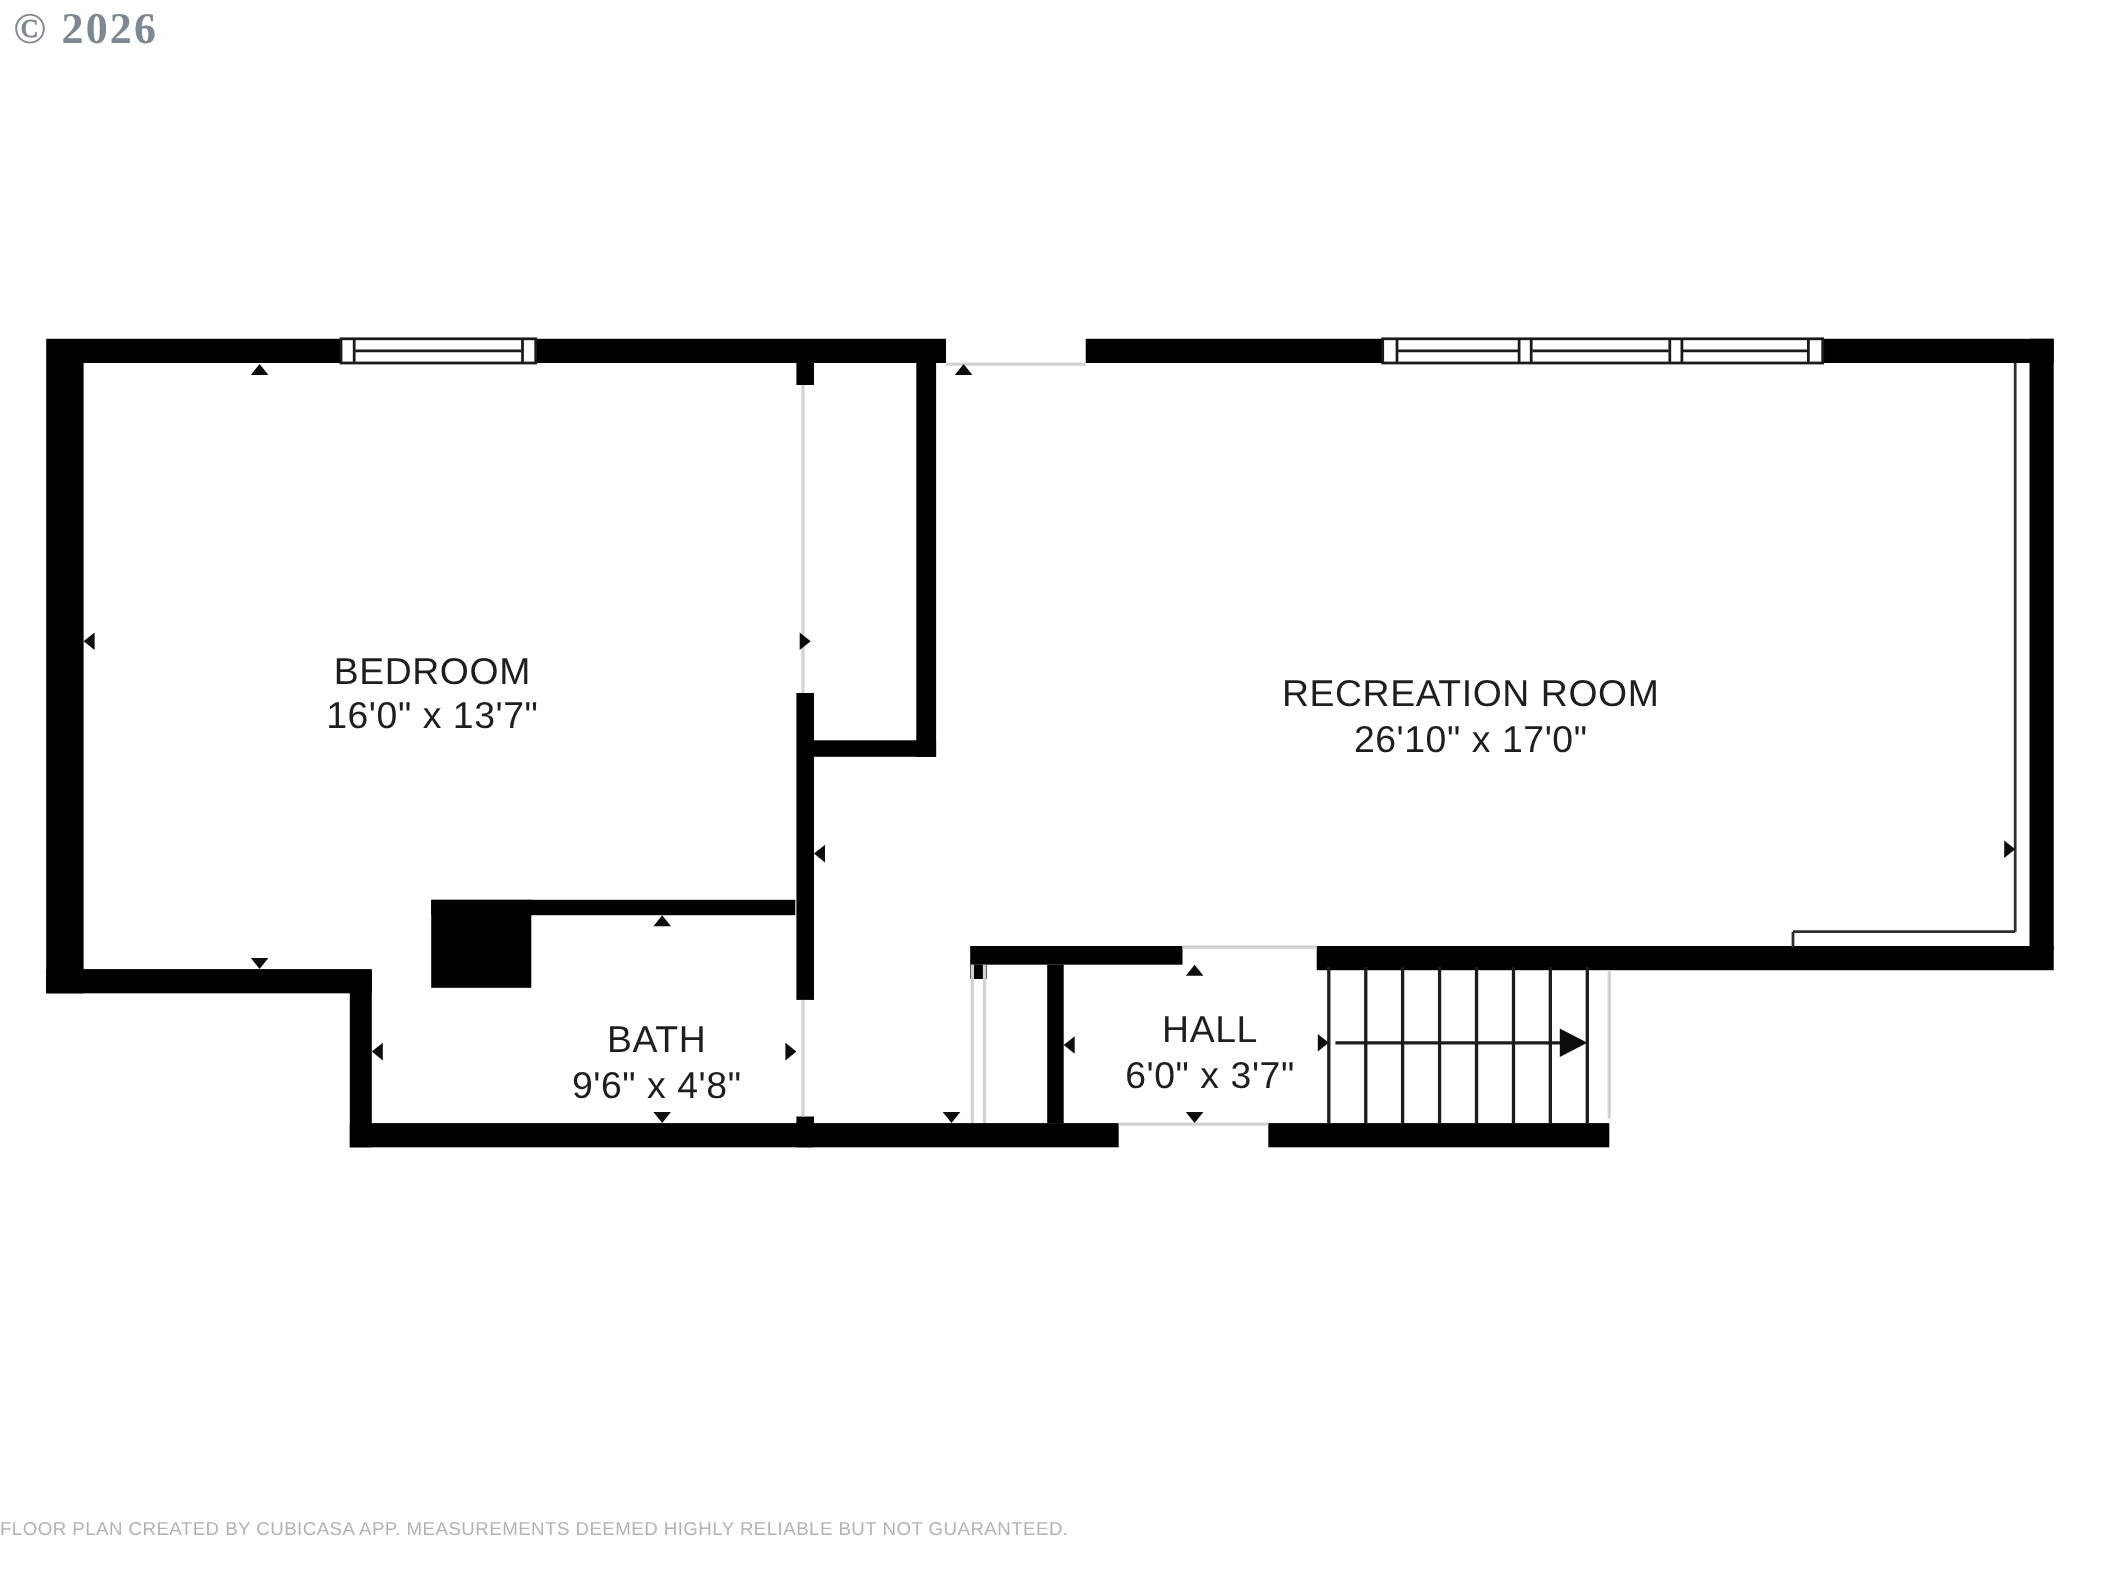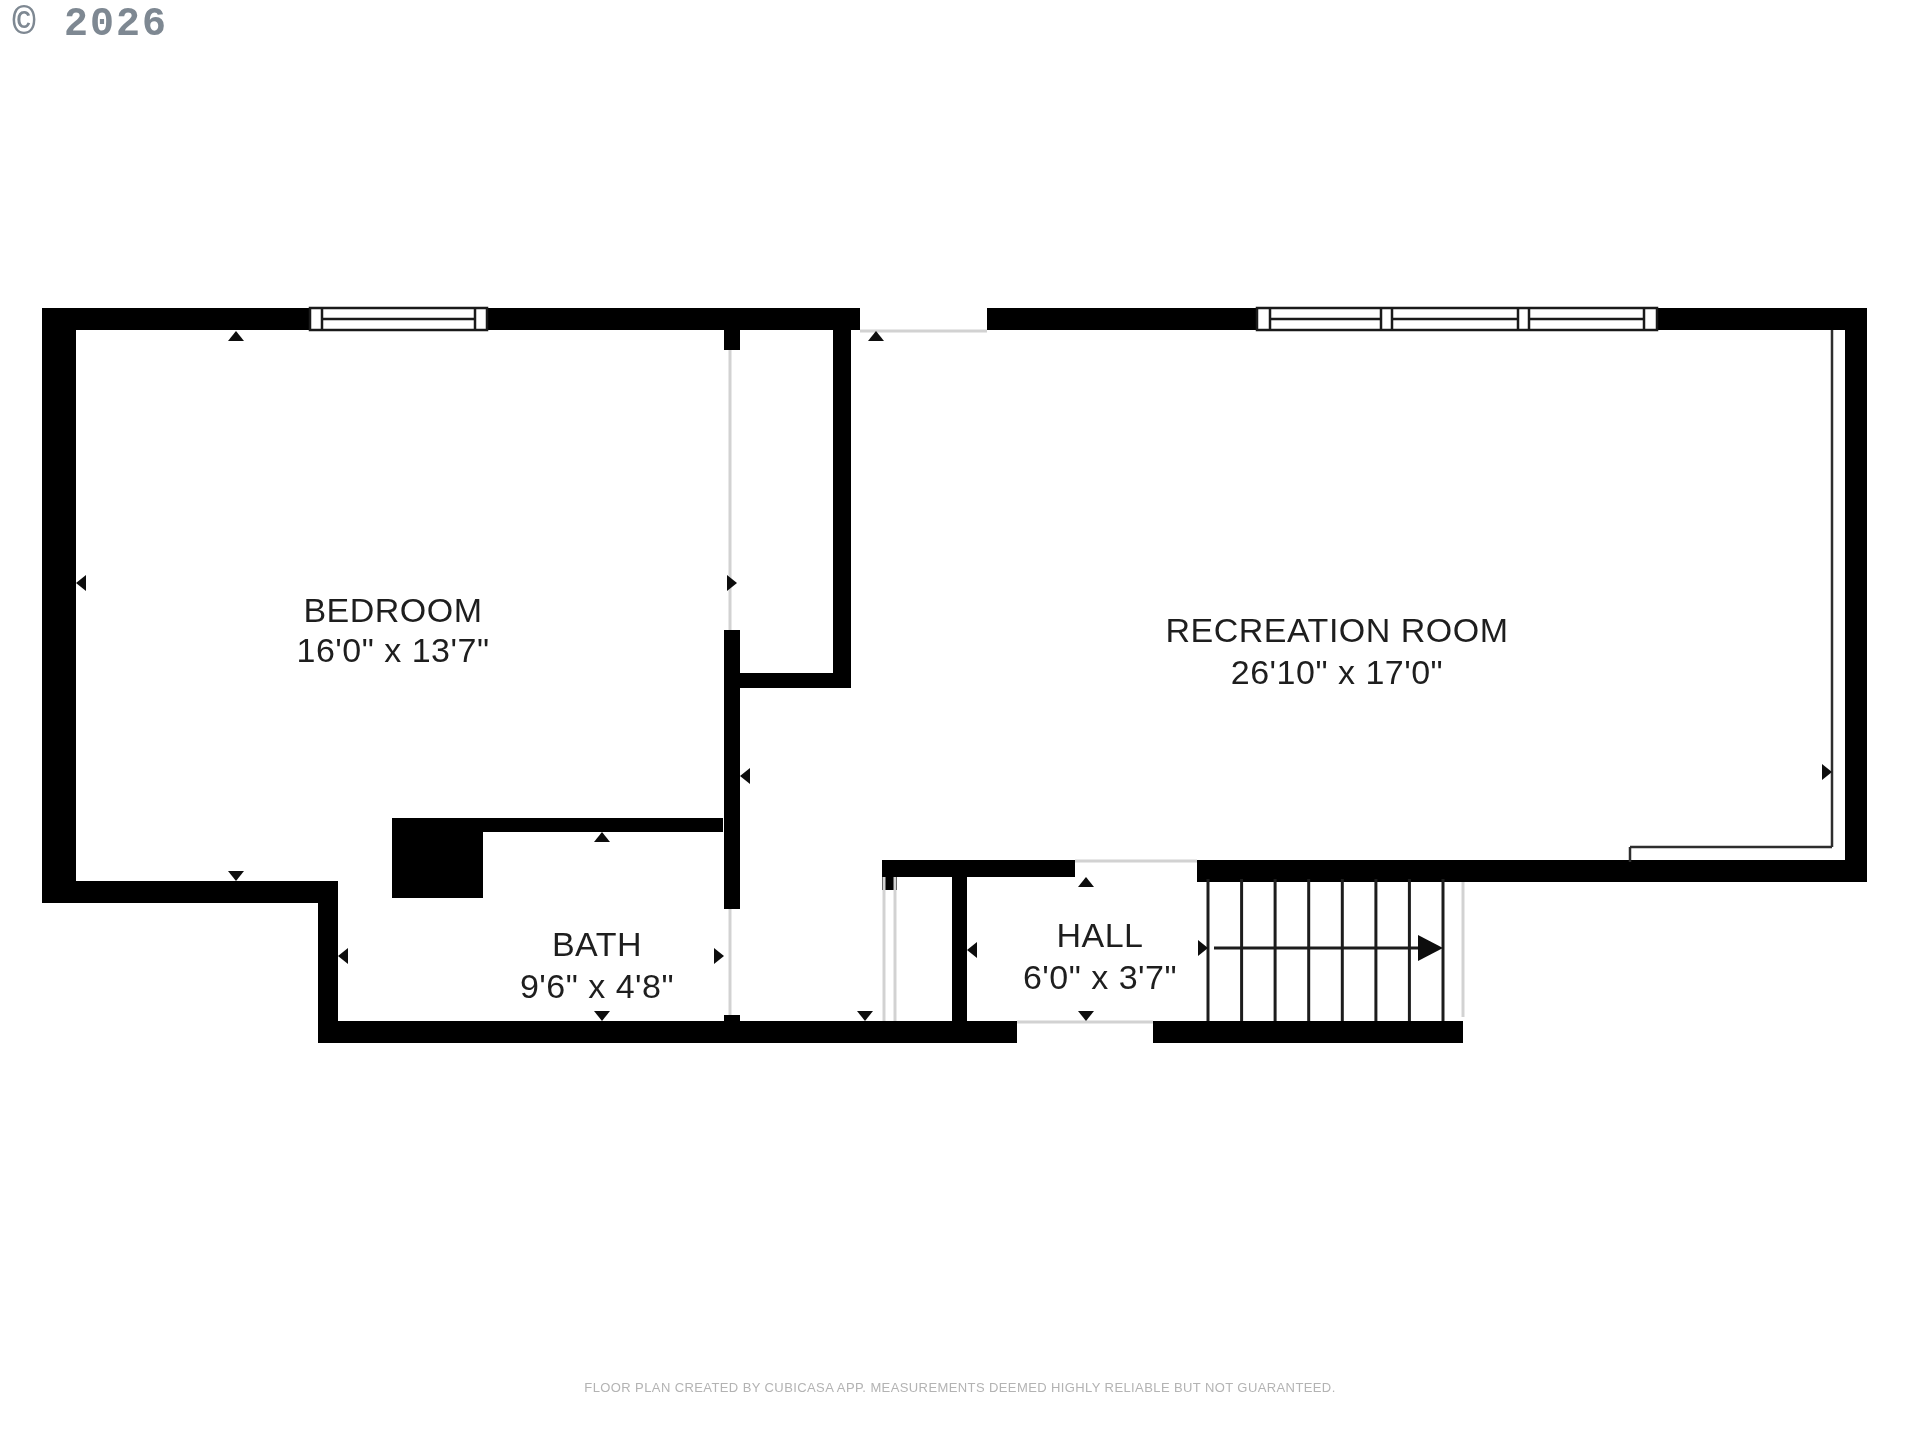--- a/index.html
+++ b/index.html
@@ -14,21 +14,21 @@
   #stage {
     position: relative;
     width: 1920px;
     height: 1440px;
     background: #ffffff;
   }
   #copyright {
     position: absolute;
     left: 12px;
     top: 2px;
-    font-family: Liberation Mono, monospace;
+    font-family: Liberation Serif, serif;
     font-weight: 700;
     font-size: 40px;
     color: #7e8892;
     letter-spacing: 2px;
     user-select: none;
     text-align: center;
   }
   #plan-svg {
     position: absolute;
     left: 0;
@@ -40,22 +40,22 @@
     letter-spacing: 0.5px;
   }
   .room-name, .room-dims {
     font-size: 34px;
   }
   #disclaimer {
     position: absolute;
     left: 0;
     top: 1380px;
     width: 1920px;
-    text-align: center;
-    font-size: 13px;
+    text-align: left;
+    font-size: 17px;
     color: #b3b3b3;
     letter-spacing: 0.4px;
   }
   .wall { fill: #000000; }
   .marker { fill: #0d0d0d; }
   .opening { stroke: #d2d2d2; stroke-width: 3; fill: none; }
   .steplines { stroke: #2e2e2e; stroke-width: 2.5; fill: none; }
   .stair { stroke: #1c1c1c; stroke-width: 3; fill: none; }
   .winline { stroke: #1a1a1a; stroke-width: 2.5; fill: none; }
   .winbox { fill: #ffffff; stroke: #1a1a1a; stroke-width: 2.5; }

